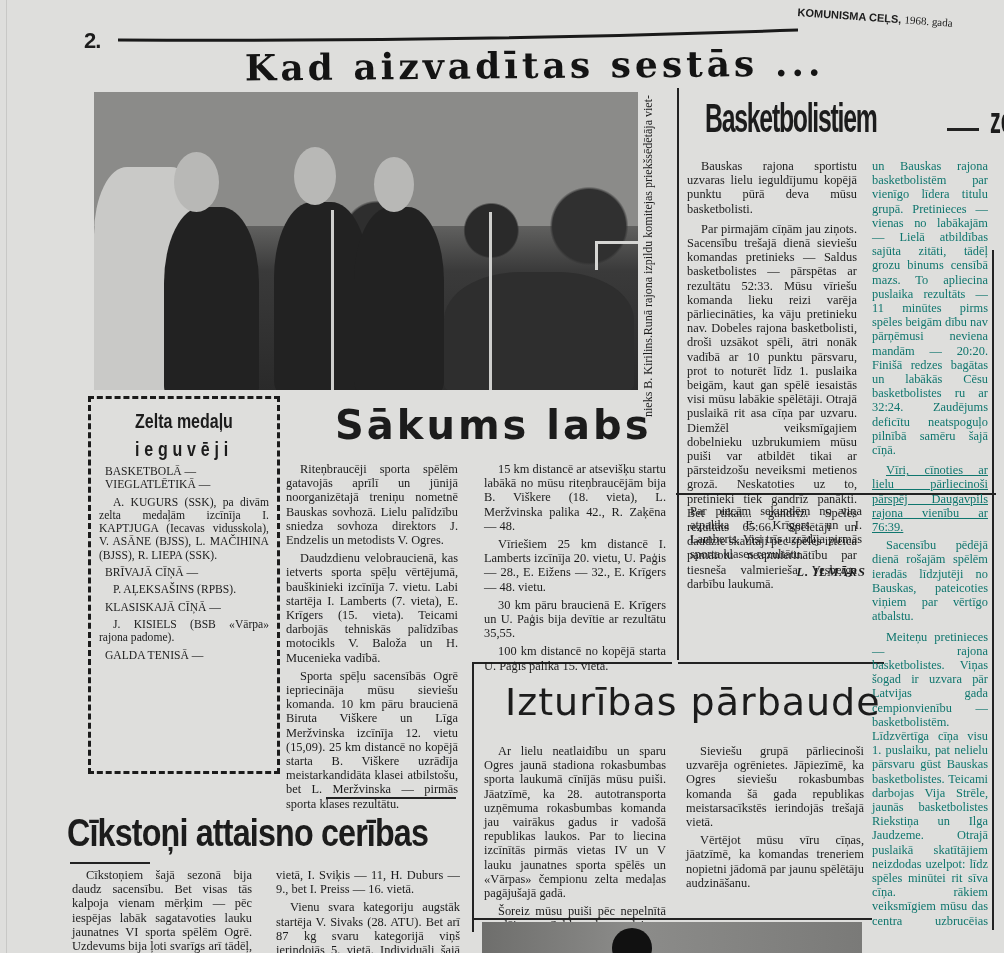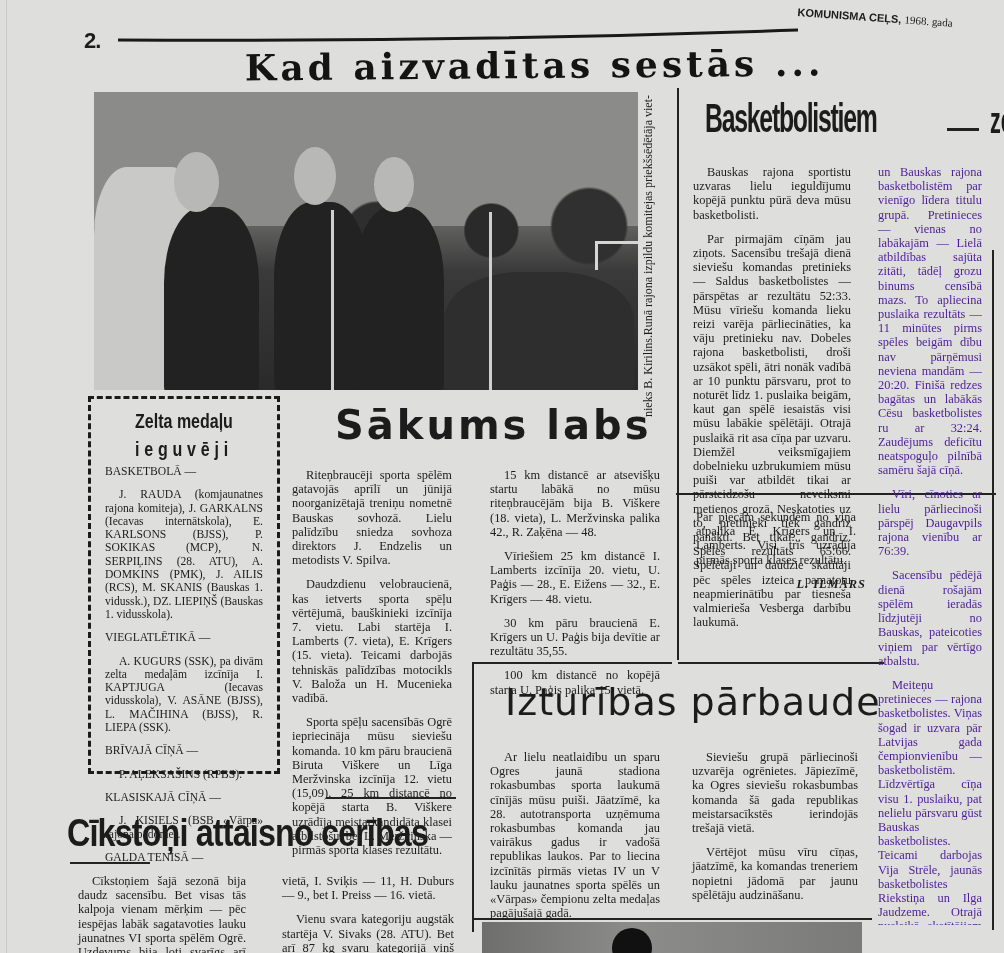--- a/index.html
+++ b/index.html
@@ -20,22 +20,22 @@
   .photo .woman{position:absolute;left:0;top:25%;width:110px;height:75%;background:#c9c9c7;border-radius:30% 30% 0 0;}
   .photo .mic{position:absolute;background:#cfcfcd;width:3px;}
   .photo .goal{position:absolute;right:0;top:50%;width:40px;height:26px;border:3px solid #d6d6d4;border-right:none;border-bottom:none;}
   .caption-vert{left:640px;top:95px;width:36px;height:292px;}
   .caption-vert span{display:block;writing-mode:vertical-rl;transform:rotate(180deg);font-size:12px;line-height:16px;white-space:nowrap;}
   .vline{position:absolute;background:#222;}
   .bb-title{left:705px;top:96px;font-family:"Liberation Sans",sans-serif;font-weight:bold;font-size:40px;letter-spacing:-2px;transform:scaleX(0.62);transform-origin:left top;white-space:nowrap;}
   .bb-dash{left:947px;top:128px;width:32px;height:3px;background:#222;}
   .bb-ze{left:990px;top:100px;font-family:"Liberation Sans",sans-serif;font-weight:bold;font-size:36px;transform:scaleX(0.6);transform-origin:left top;}
   .col{font-size:12.4px;line-height:14.2px;text-align:justify;hyphens:auto;}
-  .col p{margin:10px;text-indent:14px;}
-  .faded{color:#4c1d95;}
+  .col p{margin:4px;text-indent:14px;}
+  .faded{color:#0f766e;}
   .box{left:88px;top:396px;width:178px;height:372px;border:3px dashed #1b1b1b;padding:0 4px;}
   .box h2{margin:10px 0 0;text-align:center;font-family:"Liberation Sans",sans-serif;font-weight:bold;font-size:20px;line-height:24px;transform:scaleX(0.8);}
   .box h2.sub{letter-spacing:6px;margin-top:4px;}
   .box .col{font-size:11.6px;line-height:13.3px;margin-top:4px;}
   .box .cat{text-indent:10px;}
   .sl-title{left:335px;top:402px;font-family:"DejaVu Sans",sans-serif;font-weight:700;font-size:40px;letter-spacing:3px;white-space:nowrap;}
   .sig{font-style:italic;font-weight:bold;text-align:right;letter-spacing:1px;}
   .iz-title{left:505px;top:680px;font-family:"DejaVu Sans",sans-serif;font-weight:400;font-size:38px;letter-spacing:1px;white-space:nowrap;}
   .ck-title{left:67px;top:812px;font-family:"Liberation Sans",sans-serif;font-weight:bold;font-size:38px;letter-spacing:-1px;transform:scaleX(0.85);transform-origin:left top;white-space:nowrap;}
   .hr{position:absolute;background:#222;height:2px;}
@@ -93,45 +93,44 @@
   <div class="abs bb-title">Basketbolistiem</div>
   <div class="abs bb-dash"></div>
   <div class="abs bb-ze">ze</div>
 
   <div class="abs col" style="left:683px;top:155px;width:178px;">
     <p>Bauskas rajona sportistu uzvaras lielu ieguldījumu kopējā punktu pūrā deva mūsu basketbolisti.</p>
     <p style="margin-top:6px;">Par pirmajām cīņām jau ziņots. Sacensību trešajā dienā sieviešu komandas pretinieks — Saldus basketbolistes — pārspētas ar rezultātu 52:33. Mūsu vīriešu komanda lieku reizi varēja pārliecināties, ka vāju pretinieku nav. Dobeles rajona basketbolisti, droši uzsākot spēli, ātri nonāk vadībā ar 10 punktu pārsvaru, prot to noturēt līdz 1. puslaika beigām, kaut gan spēlē iesaistās visi mūsu labākie spēlētāji. Otrajā puslaikā rit asa cīņa par uzvaru. Diemžēl veiksmīgajiem dobelnieku uzbrukumiem mūsu puiši var atbildēt tikai ar pārsteidzošu neveiksmi metienos grozā. Neskatoties uz to, pretinieki tiek gandrīz panākti. Bet tikai... gandrīz. Spēles rezultāts 65:66. Spēlētāji un daudzie skatītāji pēc spēles izteica pamatotu neapmierinātību par tiesneša valmierieša Vesberga darbību laukumā.</p>
   </div>
   <div class="abs col faded" style="left:868px;top:155px;width:124px;height:770px;overflow:hidden;">
     <p style="text-indent:0">un Bauskas rajona basketbolistēm par vienīgo līdera titulu grupā. Pretinieces — vienas no labākajām — Lielā atbildības sajūta zitāti, tādēļ grozu binums censībā mazs. To apliecina puslaika rezultāts — 11 minūtes pirms spēles beigām dību nav pārņēmusi neviena mandām — 20:20. Finišā redzes bagātas un labākās Cēsu basketbolistes ru ar 32:24. Zaudējums deficītu neatspoguļo pilnībā samēru šajā cīņā.</p>
-    <p style="margin-top:6px;">Vīri, cīnoties ar lielu pārliecinoši pārspēj Daugavpils rajona vienību ar 76:39.</p>
+    <p style="margin-top:6px;text-decoration:underline;">Vīri, cīnoties ar lielu pārliecinoši pārspēj Daugavpils rajona vienību ar 76:39.</p>
     <p>Sacensību pēdējā dienā rošajām spēlēm ieradās līdzjutēji no Bauskas, pateicoties viņiem par vērtīgo atbalstu.</p>
     <p style="margin-top:6px;">Meiteņu pretinieces — rajona basketbolistes. Viņas šogad ir uzvara pār Latvijas gada čempionvienību — basketbolistēm. Līdzvērtīga cīņa visu 1. puslaiku, pat nelielu pārsvaru gūst Bauskas basketbolistes. Teicami darbojas Vija Strēle, jaunās basketbolistes Riekstiņa un Ilga Jaudzeme. Otrajā puslaikā skatītājiem neizdodas uzelpot: līdz spēles minūtei rit sīva cīņa. rākiem veiksmīgiem mūsu das centra uzbrucējas šteines metieniem tiek iegūtais pārsvars. Uzvara. Izcīnītas sudraba medaļas. lisko panākumu kaldināja šteine, V. Strēle, I. Alk-ka, D. Riekstiņa, I. J. Kasačova, I. Vaska un</p>
 
   </div>
 
   <div class="abs box">
     <h2>Zelta medaļu</h2>
     <h2 class="sub">ieguvēji</h2>
     <div class="col">
       <div class="cat">BASKETBOLĀ —</div>
-      <p>J. RAUDA (komjaunatnes rajona komiteja), J. GARKALNS (Iecavas internātskola), E. KARLSONS (BJSS), P. SOKIKAS (MCP), N. SERPIĻINS (28. ATU), A. DOMKINS (PMK), J. AILIS (RCS), M. SKANIS (Bauskas 1. vidussk.), DZ. LIEPIŅŠ (Bauskas 1. vidusskola).</p>
       <div class="cat">VIEGLATLĒTIKĀ —</div>
       <p>A. KUGURS (SSK), pa divām zelta medaļām izcīnīja I. KAPTJUGA (Iecavas vidusskola), V. ASĀNE (BJSS), L. MAČIHINA (BJSS), R. LIEPA (SSK).</p>
       <div class="cat">BRĪVAJĀ CĪŅĀ —</div>
       <p>P. AĻEKSAŠINS (RPBS).</p>
       <div class="cat">KLASISKAJĀ CĪŅĀ —</div>
       <p>J. KISIELS (BSB «Vārpa» rajona padome).</p>
       <div class="cat">GALDA TENISĀ —</div>
     </div>
   </div>
 
   <div class="abs sl-title">Sākums labs</div>
   <div class="abs col" style="left:282px;top:458px;width:180px;">
-    <p>Riteņbraucēji sporta spēlēm gatavojās aprīlī un jūnijā noorganizētajā treniņu nometnē Bauskas sovhozā. Lielu palīdzību sniedza sovhoza direktors J. Endzelis un metodists V. Spilva.</p>
+    <p>Riteņbraucēji sporta spēlēm gatavojās aprīlī un jūnijā noorganizētajā treniņu nometnē Bauskas sovhozā. Lielu palīdzību sniedza sovhoza direktors J. Endzelis un metodists V. Ogres.</p>
     <p>Daudzdienu velobraucienā, kas ietverts sporta spēļu vērtējumā, bauškinieki izcīnīja 7. vietu. Labi startēja I. Lamberts (7. vieta), E. Krīgers (15. vieta). Teicami darbojās tehniskās palīdzības motocikls V. Baloža un H. Mucenieka vadībā.</p>
     <p>Sporta spēļu sacensībās Ogrē iepriecināja mūsu sieviešu komanda. 10 km pāru braucienā Biruta Viškere un Līga Meržvinska izcīnīja 12. vietu (15,09). 25 km distancē no kopējā starta B. Viškere uzrādīja meistarkandidāta klasei atbilstošu, bet L. Meržvinska — pirmās sporta klases rezultātu.</p>
   </div>
   <div class="abs col" style="left:480px;top:458px;width:190px;">
     <p>15 km distancē ar atsevišķu startu labākā no mūsu riteņbraucējām bija B. Viškere (18. vieta), L. Meržvinska palika 42., R. Zaķēna — 48.</p>
     <p>Vīriešiem 25 km distancē I. Lamberts izcīnīja 20. vietu, U. Paģis — 28., E. Eižens — 32., E. Krīgers — 48. vietu.</p>
     <p>30 km pāru braucienā E. Krīgers un U. Paģis bija devītie ar rezultātu 35,55.</p>
     <p>100 km distancē no kopējā starta U. Paģis palika 15. vietā.</p>
   </div>
   <div class="abs col" style="left:686px;top:500px;width:180px;">

